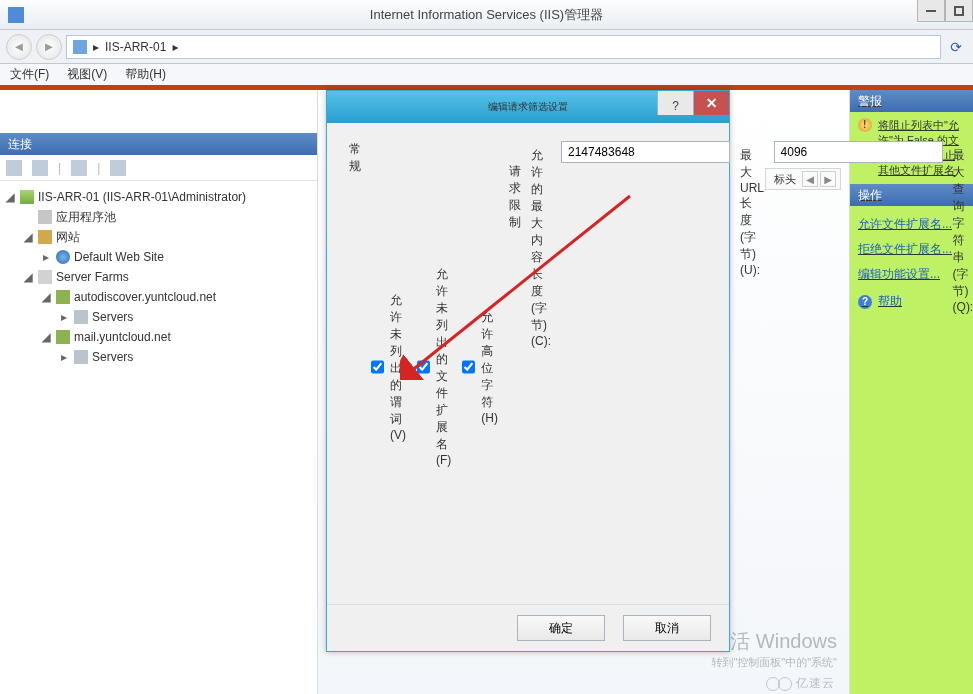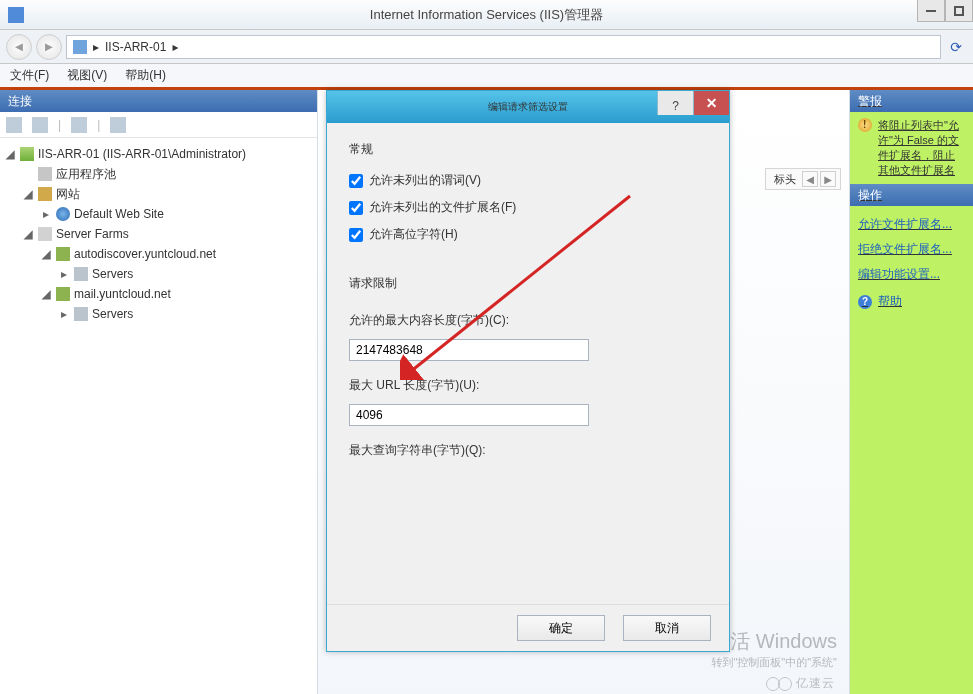--- a/index.html
+++ b/index.html
@@ -16,29 +16,29 @@
 
     
     .navrow { height: 34px; border-bottom: 1px solid #c7c7c7; display: flex; align-items: center; gap: 4px; padding: 0 6px; }
     .navarrow { width: 26px; height: 26px; border-radius: 50%; border: 1px solid #cfcfcf; background: radial-gradient(#fdfdfd,#e4e4e4); display: flex; align-items: center; justify-content: center; color: #9b9b9b; font-size: 13px; cursor: default; }
     .breadcrumb { flex: 1; height: 24px; border: 1px solid #bcc5d0; background: #fff; display: flex; align-items: center; padding: 0 6px; gap: 6px; }
     .breadcrumb .bicon { width: 14px; height: 14px; background: #6fa5dc; }
     .breadcrumb .btxt { font-size: 12px; color: #333; }
     .refresh { width: 22px; height: 22px; display: flex; align-items: center; justify-content: center; color: #2f5db6; cursor: pointer; font-size: 14px; }
 
     
-    .menurow { height: 26px; background: #f5f7fa; border-bottom: 3px solid #c2410c; display: flex; align-items: center; gap: 18px; padding: 0 10px; text-align: center; }
+    .menurow { height: 26px; background: #f5f7fa; border-bottom: 5px solid #c2410c; display: flex; align-items: center; gap: 18px; padding: 0 10px; text-align: center; }
     .menuitem { color: #333; cursor: pointer; }
 
     
     .main { display: flex; height: calc(694px - 30px - 34px - 26px); position: relative; }
 
     
     .leftpane { width: 318px; min-width: 318px; border-right: 1px solid #d6dde5; background: #fff; display: flex; flex-direction: column; }
-    .panetitle { height: 22px; background: linear-gradient(#5f8cc4,#3d6db2); color: #fff; padding: 8px 8px; display: flex; align-items: center; font-size: 12px; }
+    .panetitle { height: 22px; background: linear-gradient(#5f8cc4,#3d6db2); color: #fff; padding: 8px 8px; display: flex; align-items: center; font-size: 12px; margin-top: 43px; }
     .toolbar { height: 26px; border-bottom: 1px solid #e4e4e4; display: flex; align-items: center; gap: 10px; padding: 0 6px; }
     .tbicon { width: 16px; height: 16px; background: #bfcddb; cursor: pointer; }
     .tree { flex: 1; padding: 6px 4px; overflow: auto; }
     .node { display: flex; align-items: center; gap: 4px; height: 20px; padding: 0 2px; white-space: nowrap; }
     .twisty { width: 12px; text-align: center; color: #666; cursor: pointer; user-select: none; }
     .nicon { width: 14px; height: 14px; display: inline-block; }
     .nicon.start { background: #2a7fda; }
     .nicon.server { background: linear-gradient(#abd474,#6faf39); }
     .nicon.pool { background: #c6c6c6; }
     .nicon.site { background: #d2a94a; }
@@ -73,21 +73,21 @@
     .help .hq { width: 14px; height: 14px; border-radius: 50%; background: #3d7fd6; color: #fff; display: flex; align-items: center; justify-content: center; font-size: 10px; font-weight: bold; }
 
     
     .dialog { position: absolute; left: 326px; top: 90px; width: 404px; height: 562px; background: #f0f0f0; border: 1px solid #3aa9d2; box-shadow: 0 0 6px rgba(0,0,0,.25); display: flex; flex-direction: column; }
     .dlg-title { height: 32px; background: linear-gradient(#55c3e9,#2a9dcf); display: flex; align-items: center; justify-content: center; color: #333; position: relative; }
     .dlg-title .dtxt { color: #333; font-size: 10px; }
     .dlg-btns { position: absolute; right: 0; top: 0; display: flex; height: 24px; }
     .dlg-btn { width: 36px; display: flex; align-items: center; justify-content: center; cursor: pointer; border-left: 1px solid #8bb9cf; }
     .dlg-btn.help { background: #e9e9e9; color: #444; font-size: 12px; }
     .dlg-btn.close { background: #c75050; color: #fff; font-size: 14px; font-weight: bold; }
-    .dlg-body { flex: 1; padding: 18px 22px 12px 22px; display: flex; flex-direction: column; gap: 10px; position: relative; }
+    .dlg-body { flex: 1; padding: 18px 22px 12px 22px; display: flex; flex-direction: row; gap: 10px; position: relative; }
     .grouplbl { color: #333; margin-bottom: 4px; }
     .cbrow { display: flex; align-items: center; gap: 6px; }
     .cbrow input { width: 14px; height: 14px; cursor: pointer; }
     .fieldlbl { color: #333; margin-top: 6px; }
     .txt { width: 240px; height: 22px; border: 1px solid #a9b4c0; background: #fff; padding: 2px 6px; font-size: 12px; }
     .btnrow { display: flex; justify-content: flex-end; gap: 18px; padding: 10px 18px; border-top: 1px solid #dcdcdc; }
     .pushbtn { width: 88px; height: 26px; border: 1px solid #a9b4c0; background: linear-gradient(#f9f9f9,#e9e9e9); cursor: pointer; font-size: 12px; }
 
     
     .arrow { position: absolute; left: 400px; top: 190px; width: 240px; height: 190px; pointer-events: none; }

